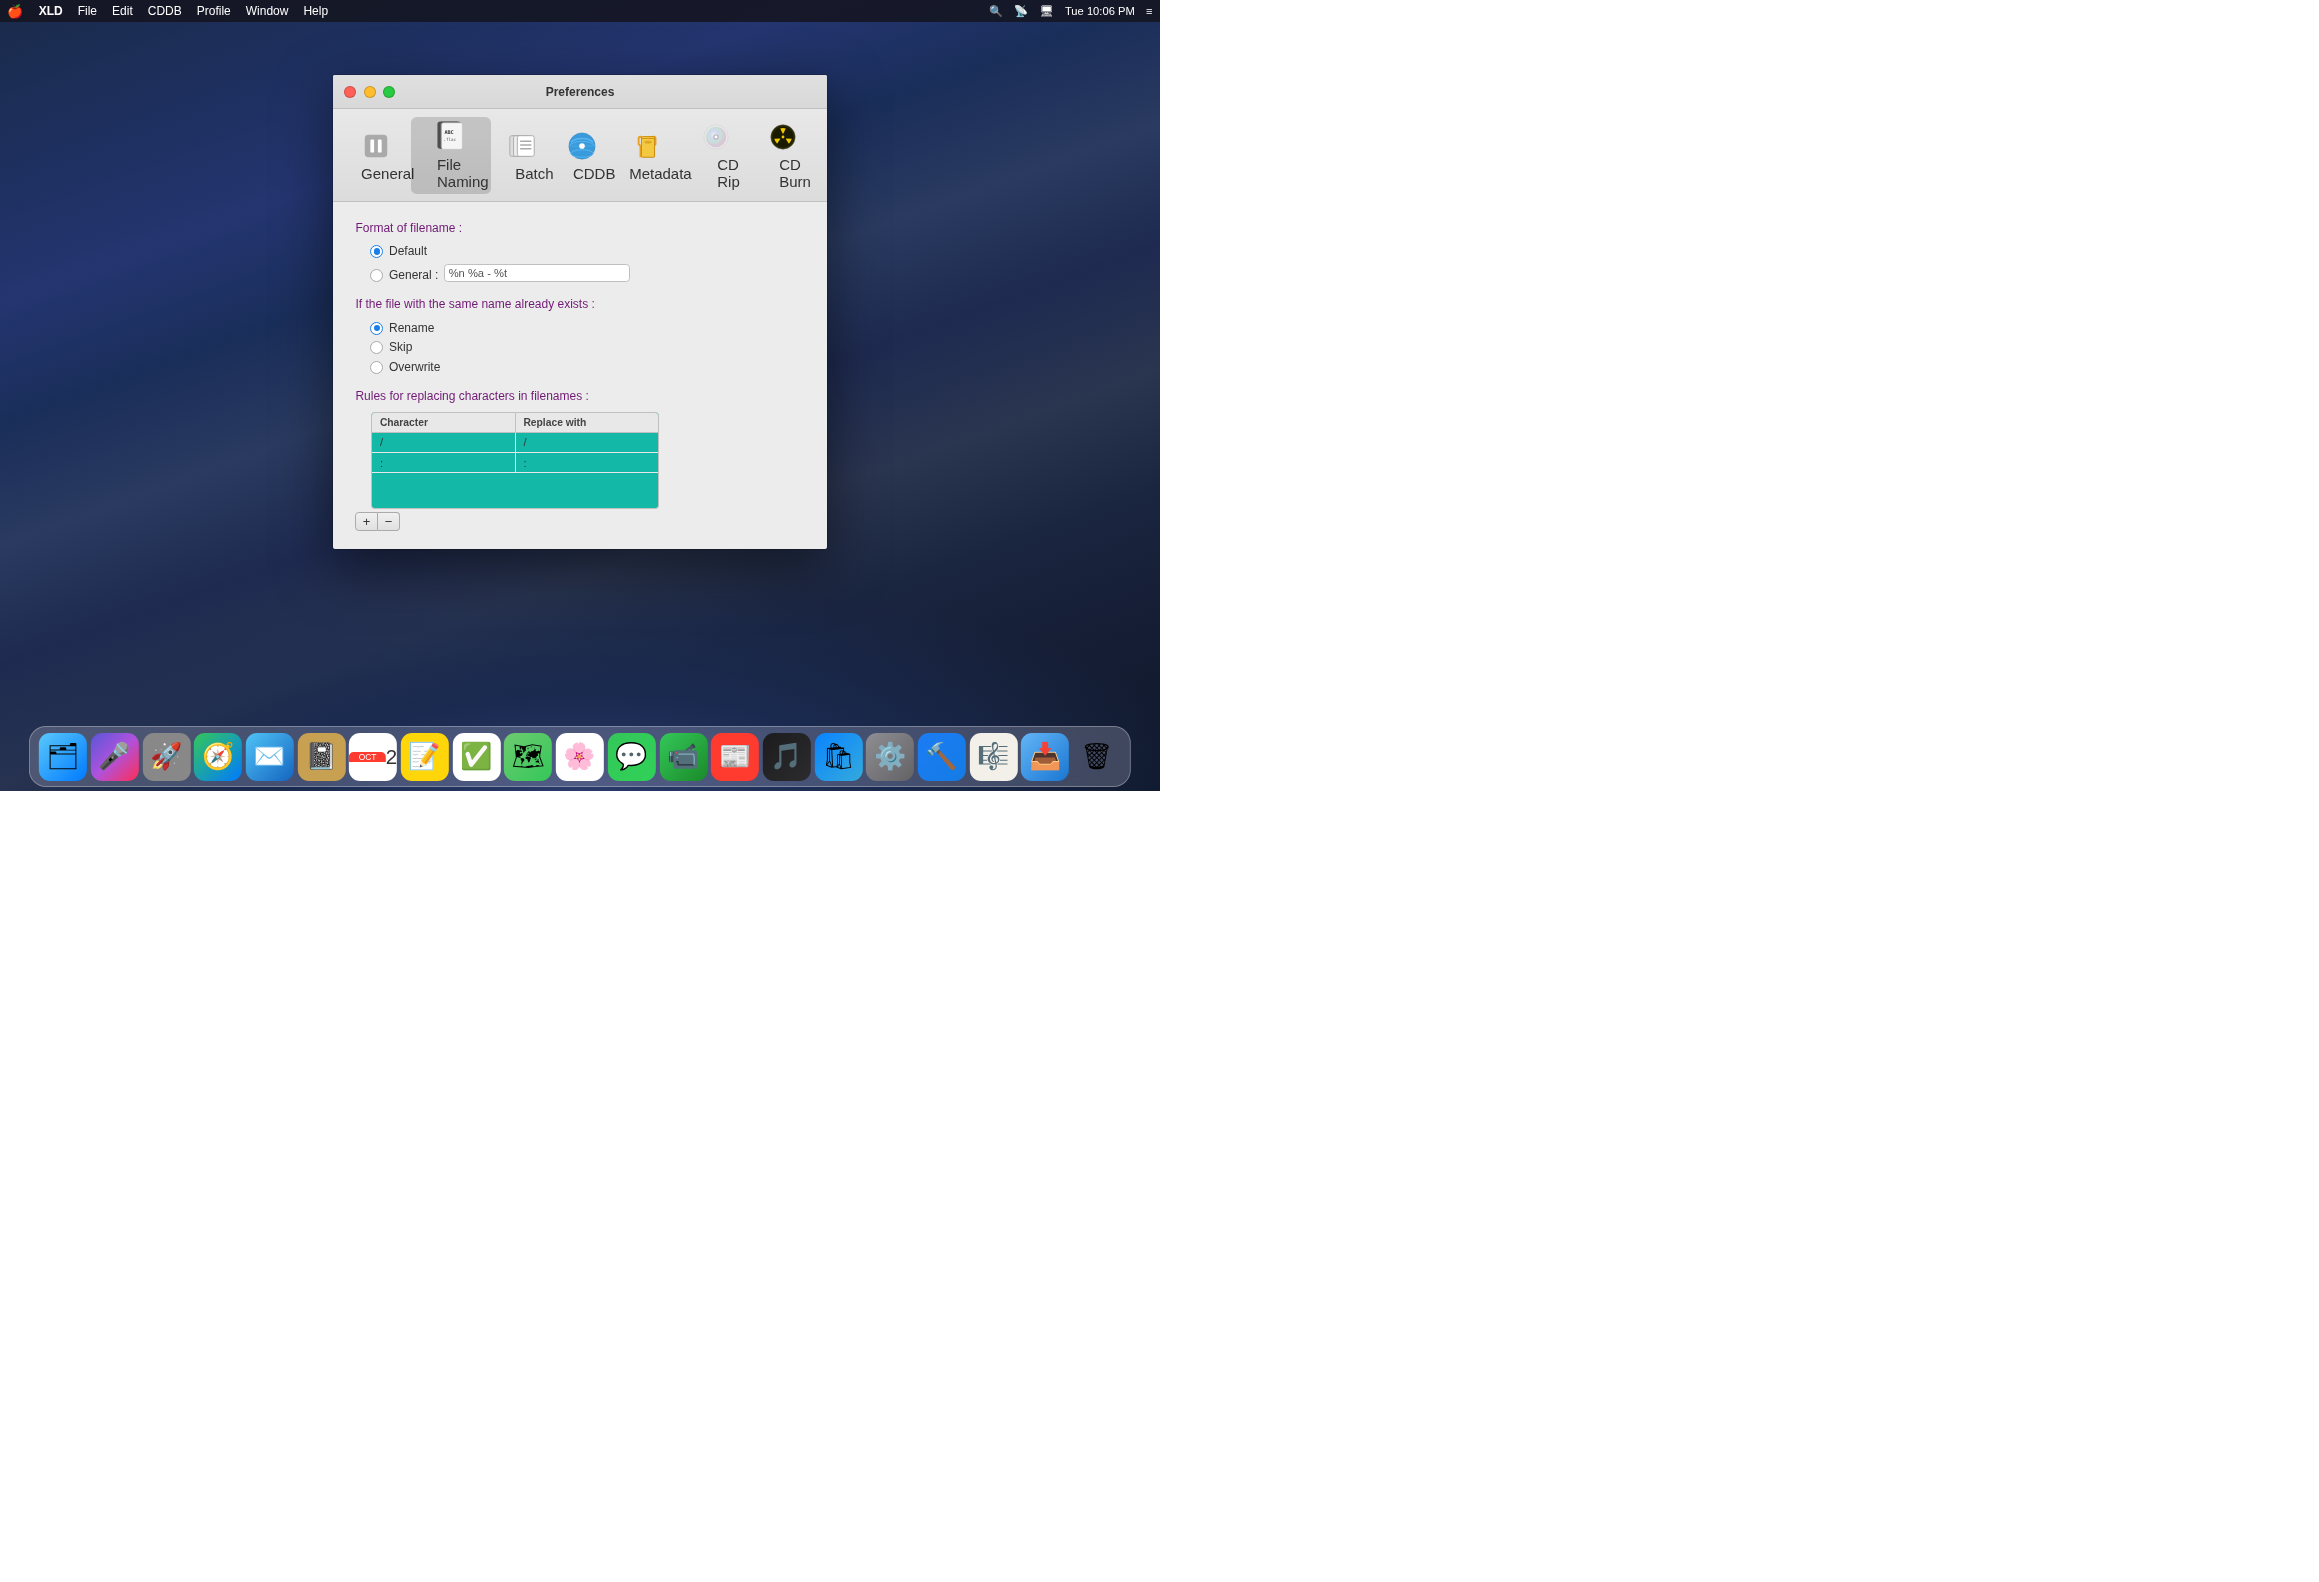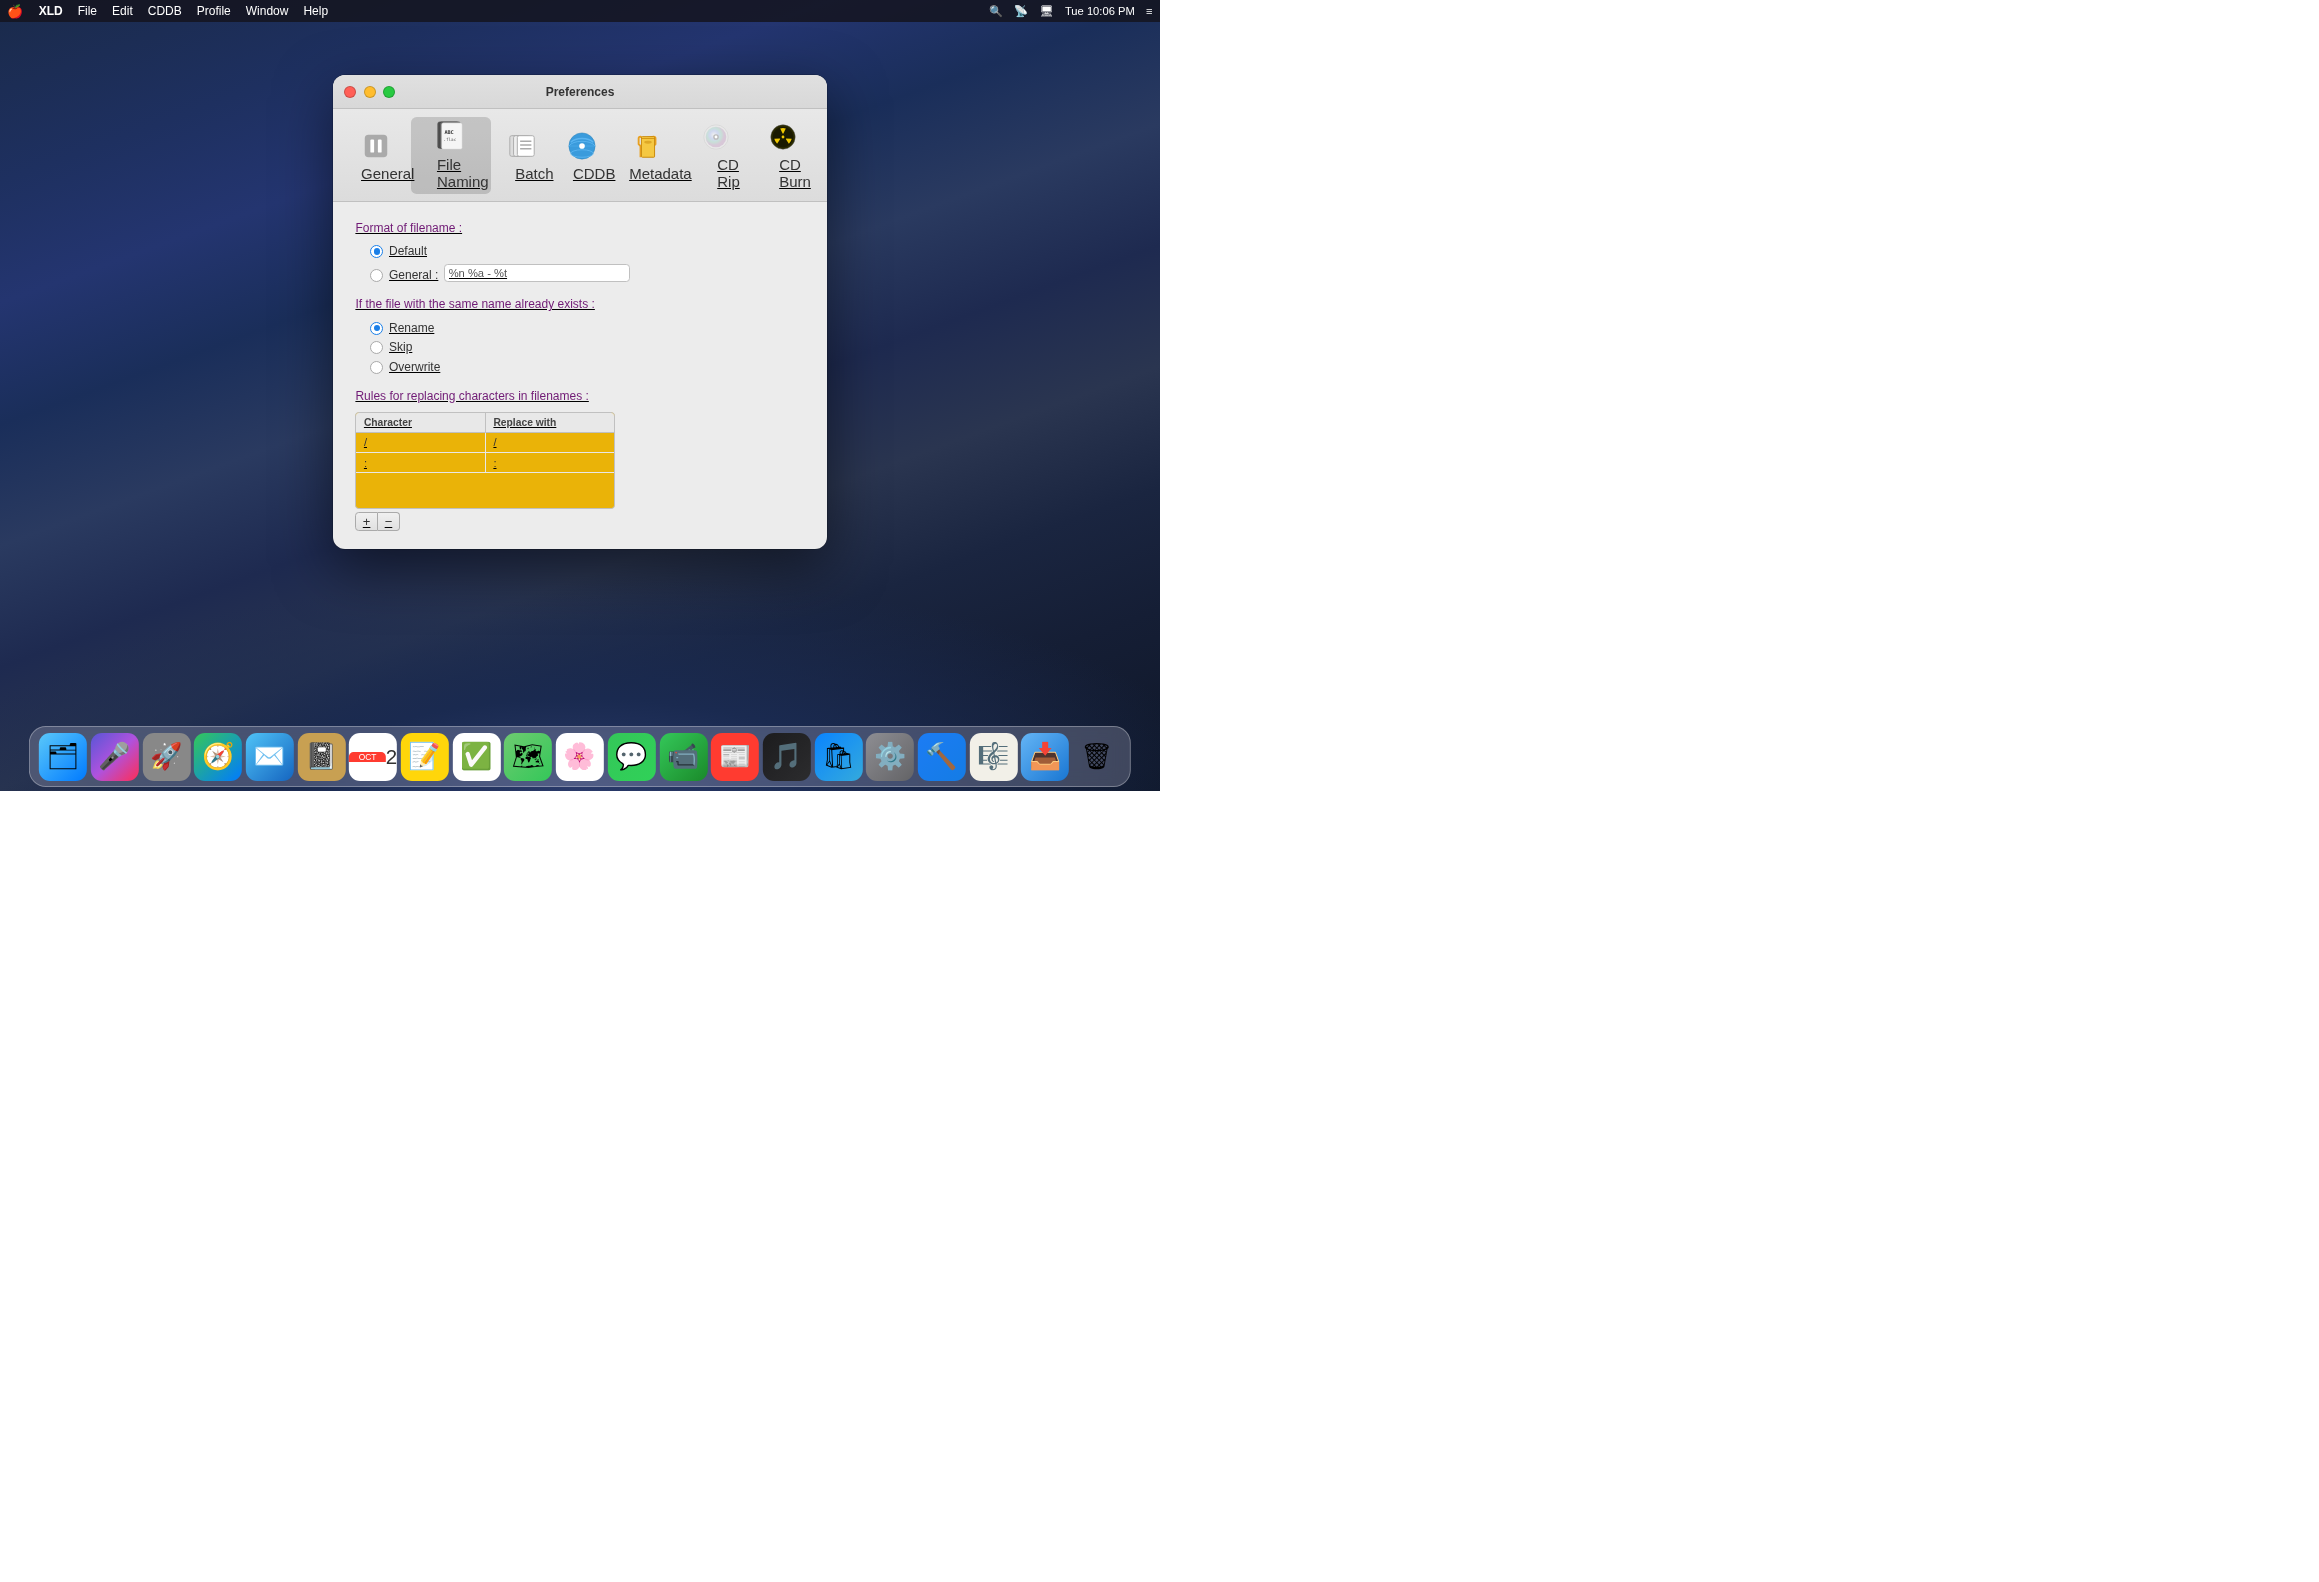--- a/index.html
+++ b/index.html
@@ -96,25 +96,24 @@
     }
 
     
     .preferences-window {
       position: absolute;
       top: 75px;
       left: 50%;
       transform: translateX(-50%);
       width: 494px;
       background: #ececec;
-      border-radius: 12px;
+      border-radius: 2px;
       box-shadow: 0 18.6px 56px rgba(0,0,0,0.5), 0 0 0 0.5px rgba(0,0,0,0.3);
       overflow: hidden;
       z-index: 50;
-      text-decoration: underline;
     }
 
     .window-titlebar {
       height: 34px;
       background: linear-gradient(to bottom, #e0e0e0, #d8d8d8);
       border-bottom: 0.9px solid #c0c0c0;
       display: flex;
       align-items: center;
       padding: 0 11.2px;
       position: relative;
@@ -246,23 +245,24 @@
       font-size: 11.2px;
       background: white;
       color: #555;
       max-width: 186px;
     }
 
     
     .table-container {
       border: 0.9px solid #c0c0c0;
       border-radius: 3.7px;
-      background: #eab308;
+      background: #14b8a6;
       overflow: hidden;
-      width: 260px;
+      width: 288px;
+      margin-left: 16px;
     }
 
     .table-header {
       display: flex;
       background: #e8e8e8;
       border-bottom: 0.9px solid #c0c0c0;
     }
 
     .th {
       flex: 1;

